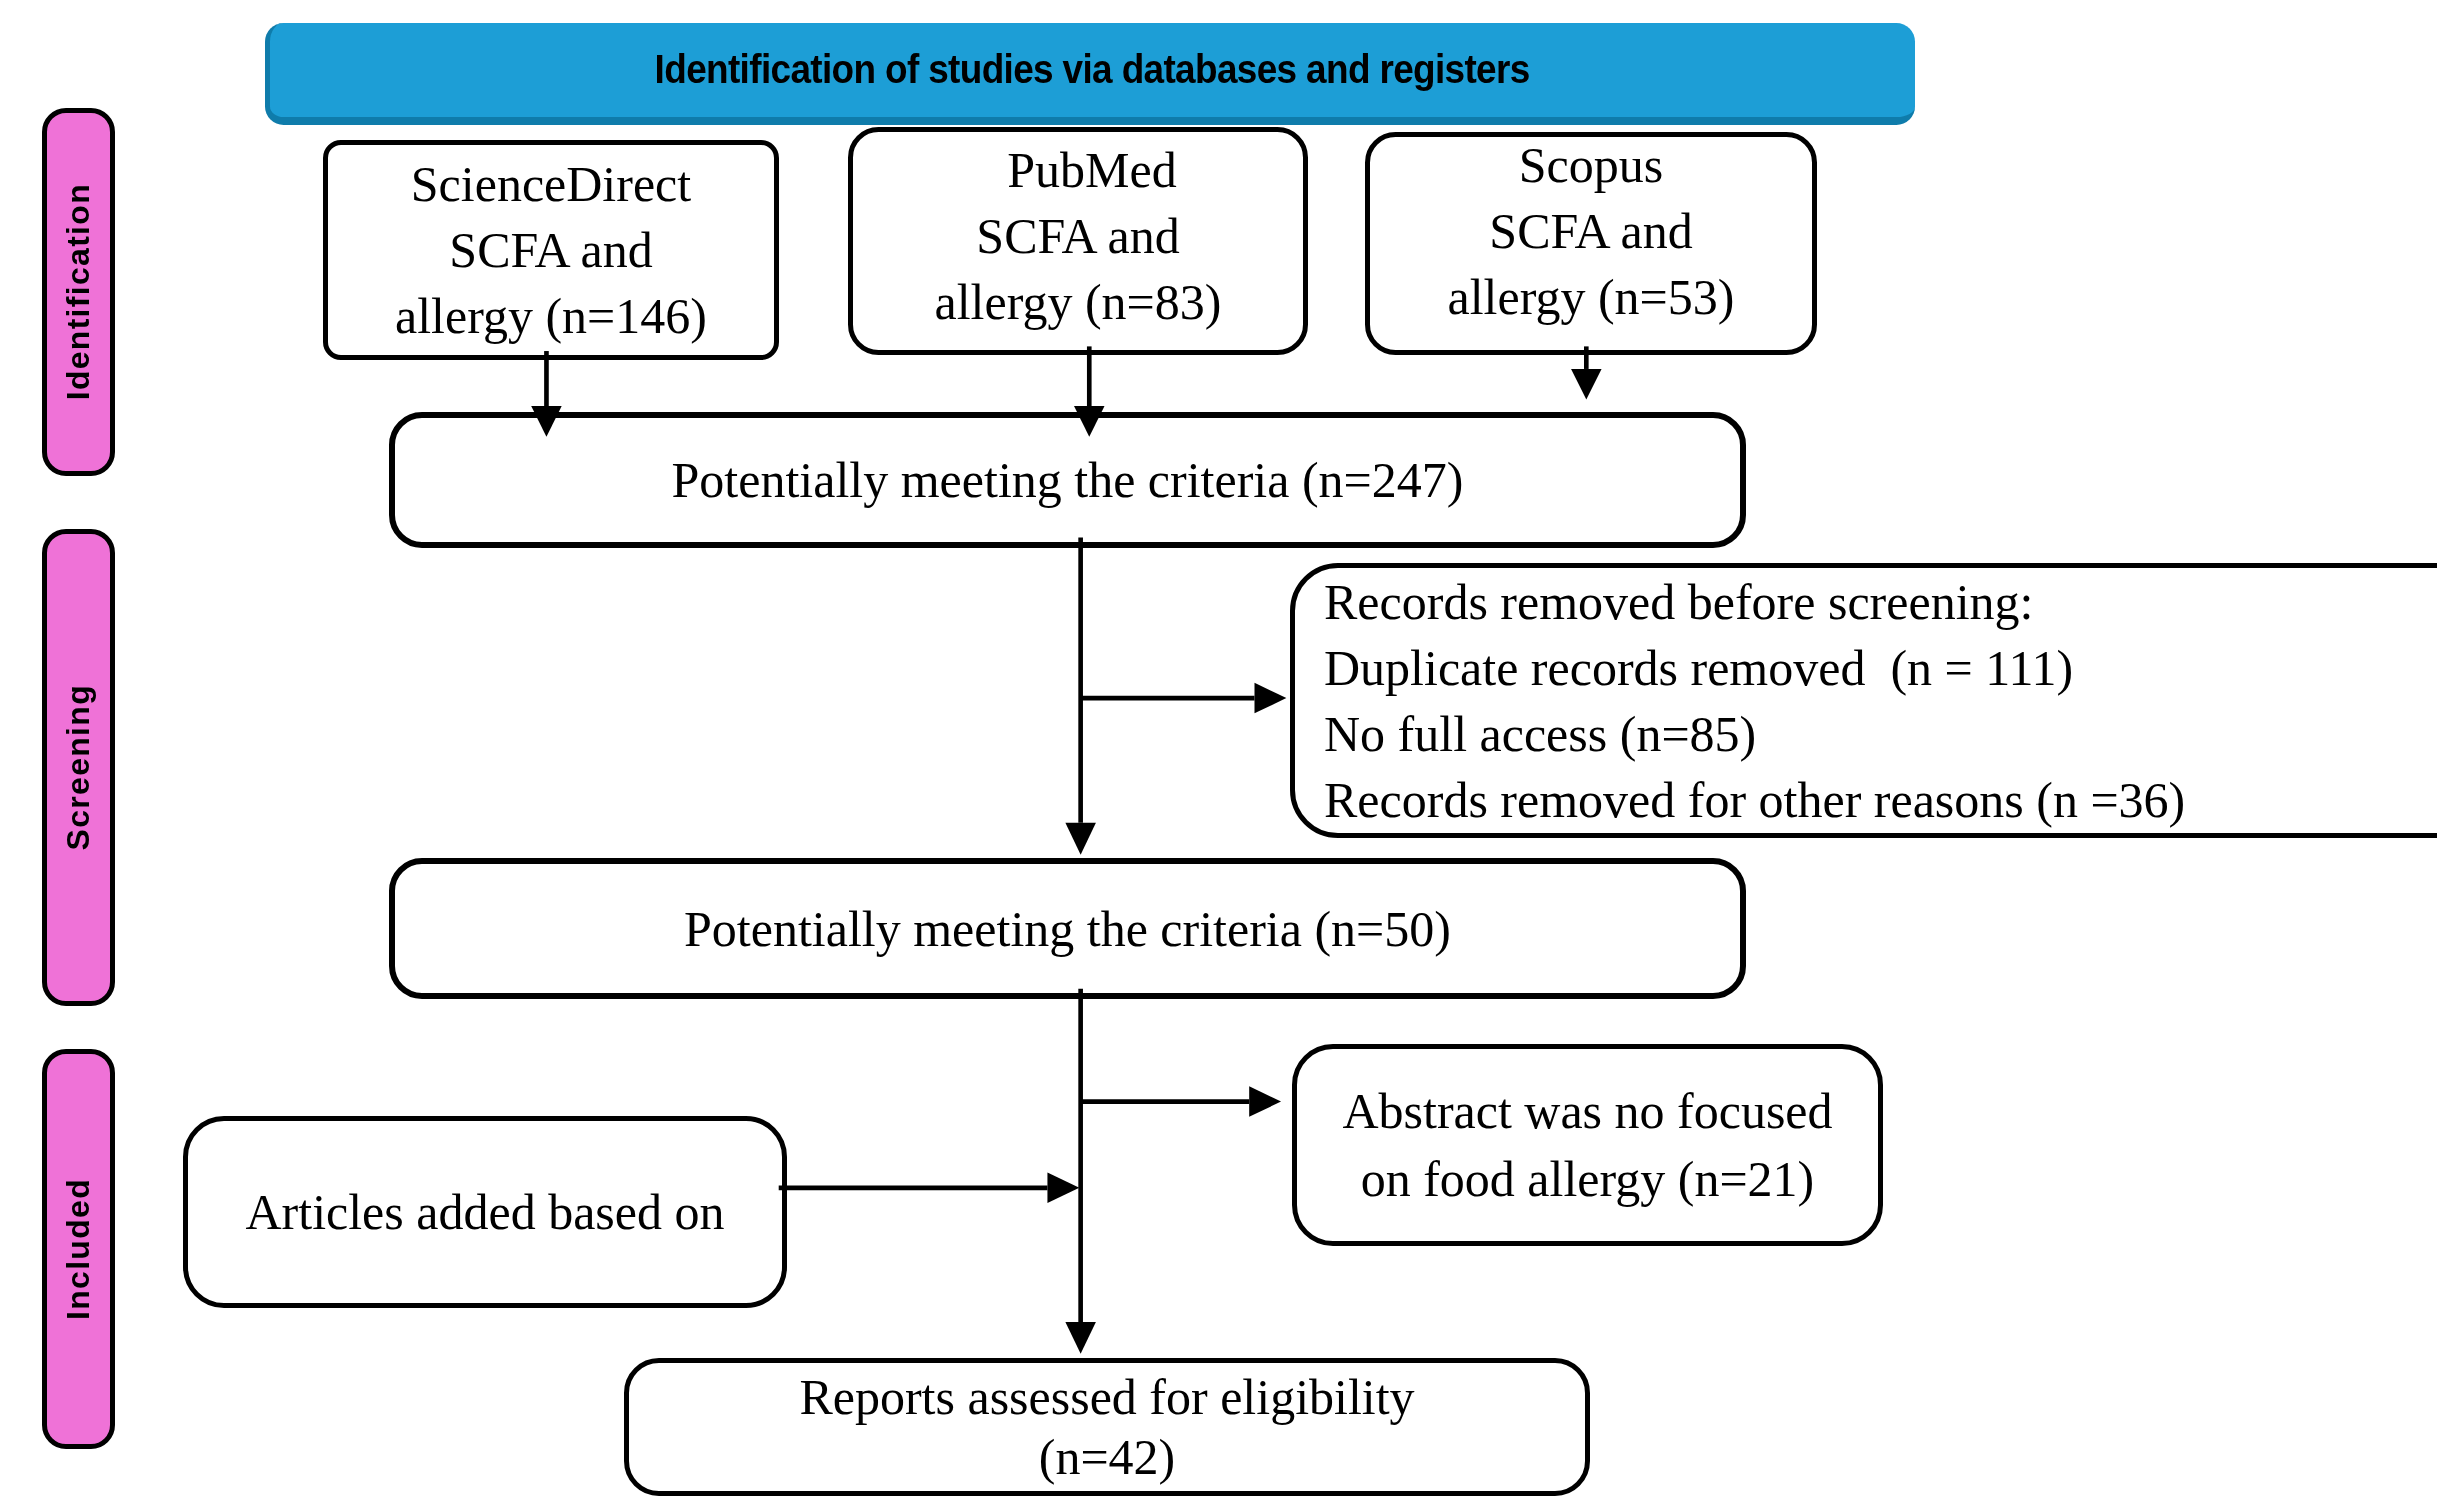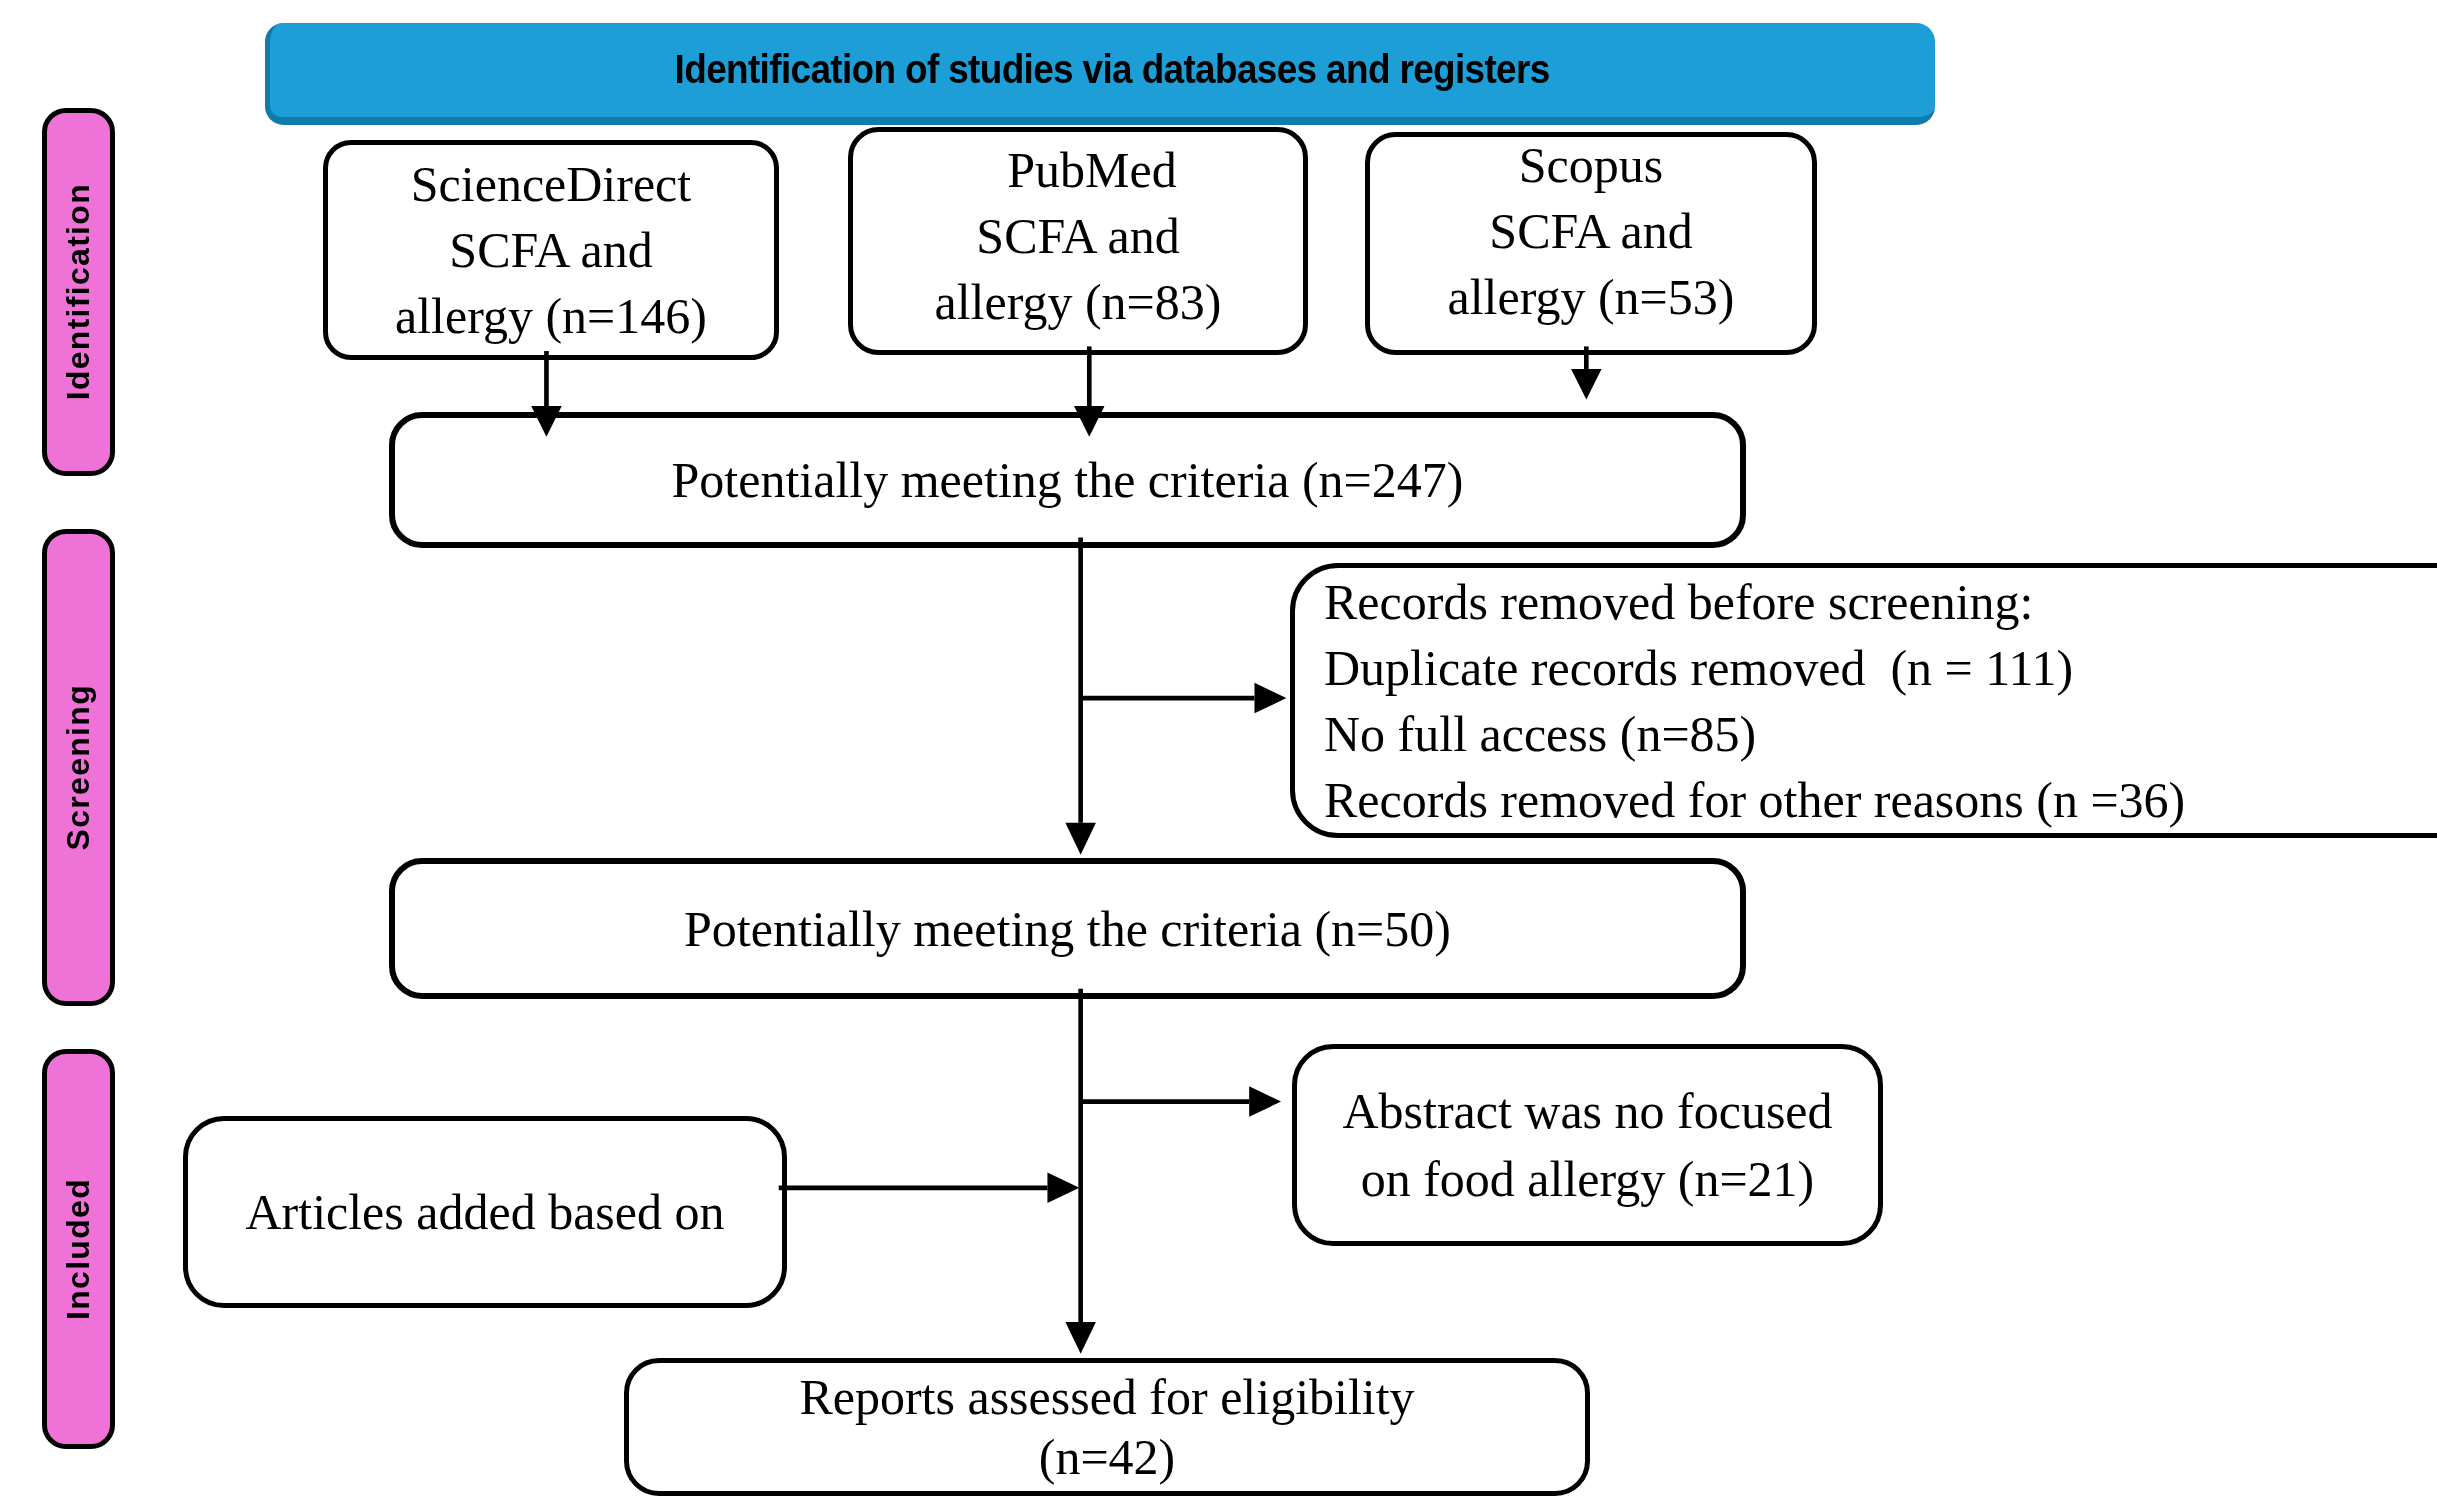--- a/index.html
+++ b/index.html
@@ -12,21 +12,21 @@
     color:#000;
     overflow:hidden;
   }
   
   .banner{
     position:absolute;left:265px;top:22.6px;width:1645px;height:94px;
     background:var(--banner-fill,#1d9ed6);
     border-left:5.3px solid var(--banner-edge,#0f7cab);
     border-bottom:8px solid var(--banner-edge,#0f7cab);
     border-radius:18.6px;
-    display:flex;align-items:center;justify-content:center;padding-left:20px;
+    display:flex;align-items:center;justify-content:center;
   }
   .banner-label{
     font-family:"Liberation Sans","DejaVu Sans",sans-serif;
     font-weight:700;font-size:41px;letter-spacing:-0.7px;
     transform:scaleX(.9);white-space:pre;
   }
   
   .pill{
     position:absolute;left:42px;width:63px;
     background:var(--stage-fill,#ef72d7);
@@ -43,21 +43,21 @@
     white-space:pre;
   }
   
   .box{
     position:absolute;background:#fff;border:5.3px solid #000;
     display:flex;flex-direction:column;align-items:center;justify-content:center;
     font-size:50px;text-align:center;
   }
   .box .bline{line-height:66px;white-space:pre;}
   
-  .src-sciencedirect{left:323px;top:140px;width:446px;height:210px;border-radius:28px;}
+  .src-sciencedirect{left:323px;top:140px;width:446px;height:210px;border-radius:18px;}
   .src-pubmed{left:848px;top:127px;width:450px;height:218px;border-radius:30.5px;}
   .src-scopus{left:1365px;top:132px;width:442px;height:213px;border-radius:30.5px;}
   .src-pubmed .pull-sm{margin-top:-9.3px;margin-left:28px;}
   .src-scopus .pull{margin-top:-25px;}
   
   .criteria-282{left:389px;top:412px;width:1345px;height:124px;border-radius:33px;border-width:6px;}
   .records-removed{
     left:1290px;top:563px;width:1355px;height:275px;border-radius:48px;
     align-items:flex-start;text-align:left;padding-left:29px;box-sizing:border-box;
   }

